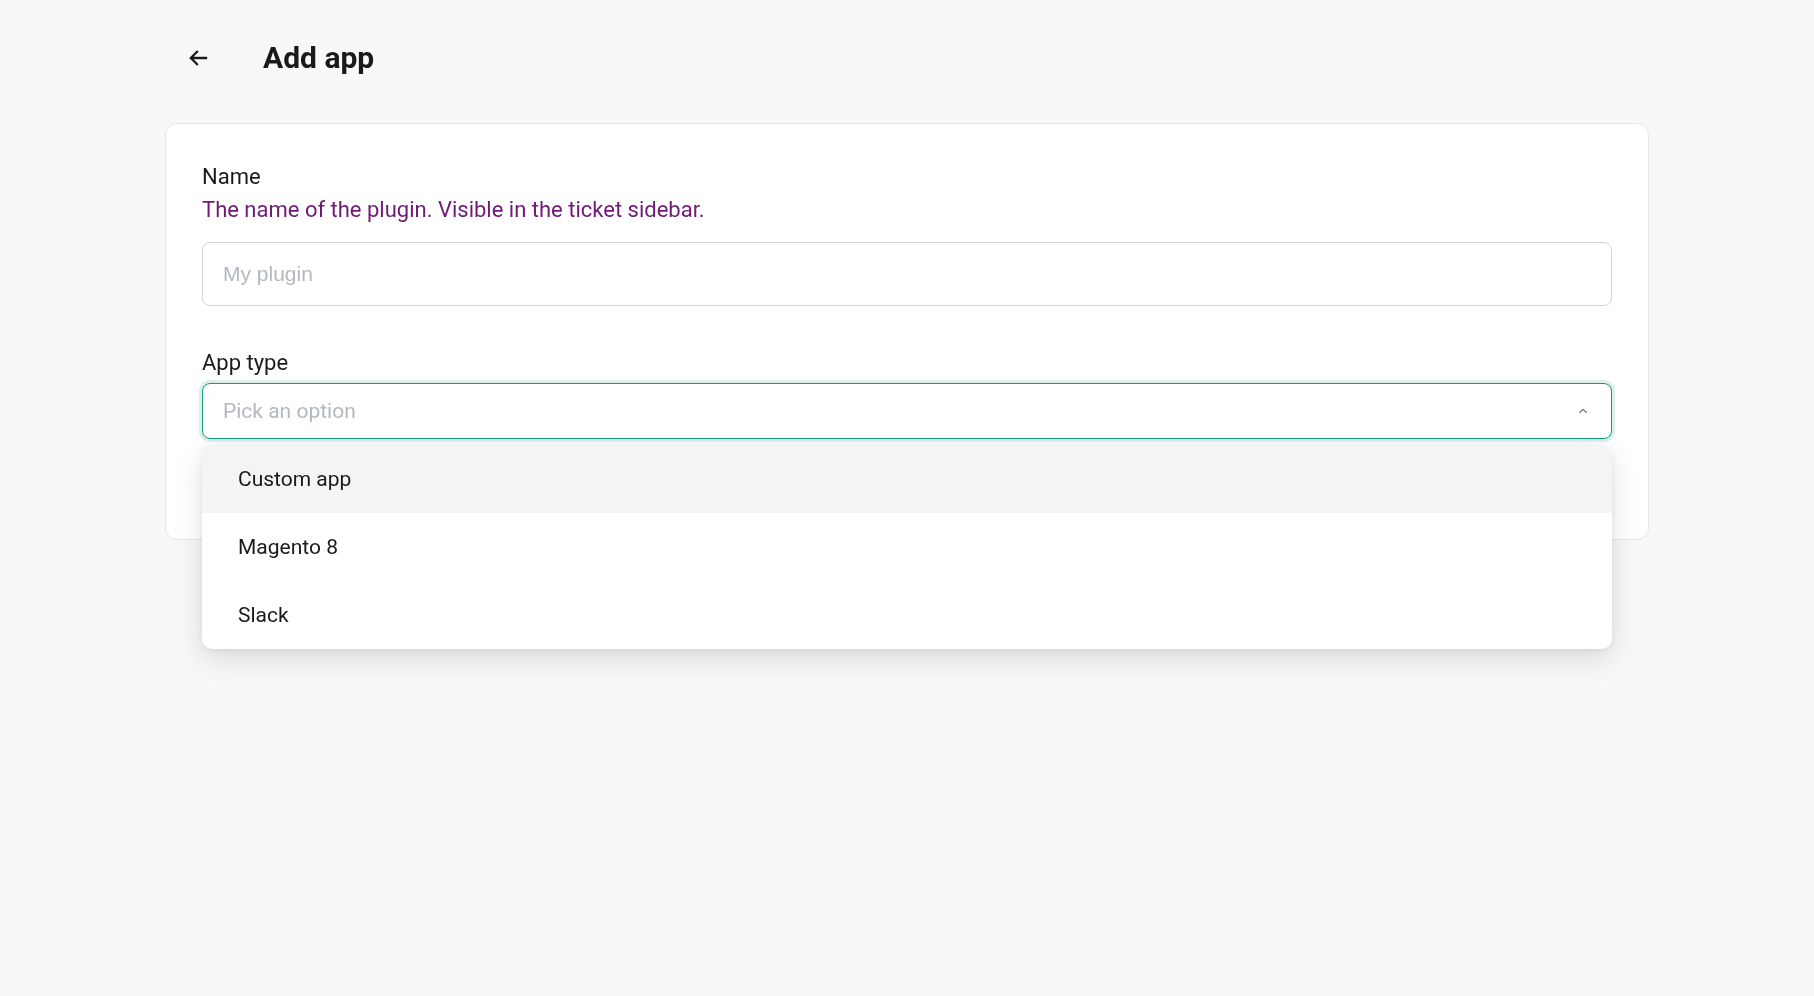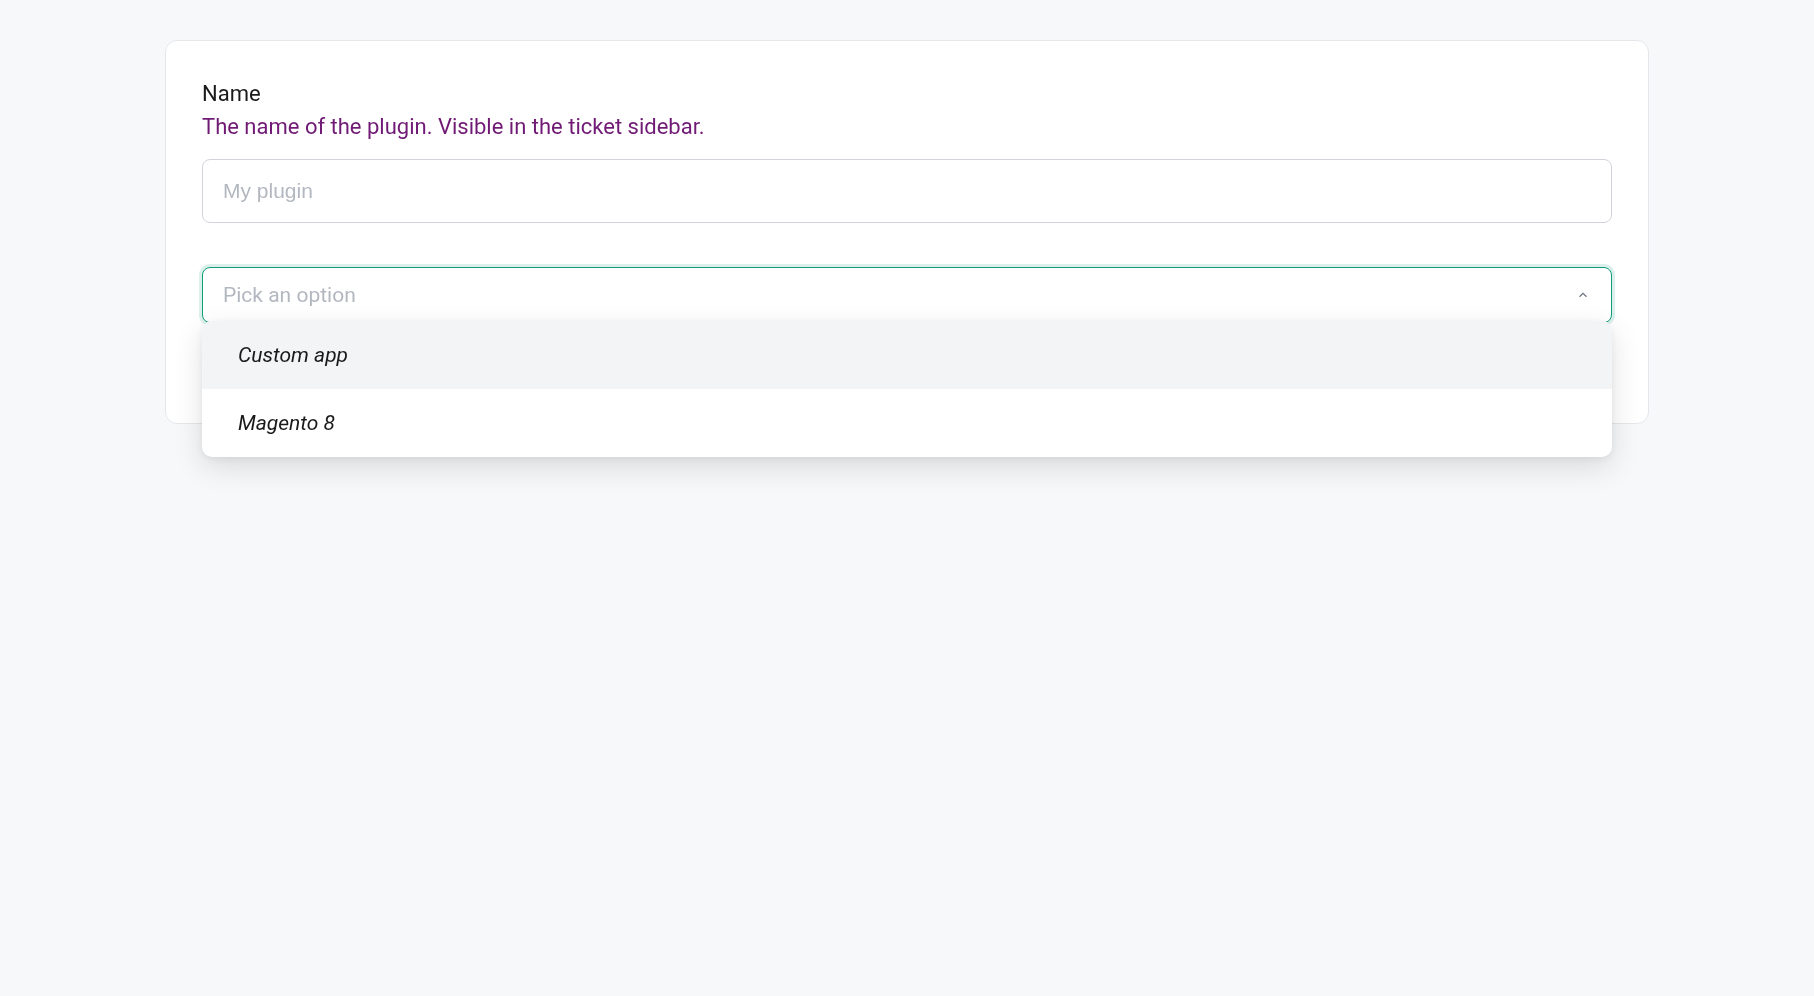--- a/index.html
+++ b/index.html
@@ -111,64 +111,73 @@
   }
   .chevron svg {
     width: 14px;
     height: 14px;
     stroke: #6b7280;
     stroke-width: 2;
     fill: none;
   }
   .dropdown {
     position: absolute;
-    top: 54px;
+    top: 62px;
     left: 0;
     right: 0;
     background: #fff;
     border-radius: 10px;
     box-shadow: 0 10px 30px rgba(0,0,0,0.12), 0 2px 6px rgba(0,0,0,0.06);
     overflow: hidden;
     z-index: 10;
-    font-style: italic;
   }
   .dropdown-option {
     padding: 22px 36px;
     font-size: 21px;
     color: #1a1a1a;
     cursor: pointer;
   }
   .dropdown-option.highlighted {
     background: #f3f4f6;
   }
 </style>
 </head>
 <body>
 
 <div class="container">
+  <div class="header">
+    <div class="back-arrow">
+      <svg viewBox="0 0 24 24">
+          <path d="M19 12H5M11 18l-6-6 6-6"></path>
+        </svg>
+    </div>
+    <h1 class="page-title">Add app</h1>
+  </div>
 
   <div class="card">
 
     <div class="field-group">
       <div class="field-label">Name</div>
       <div class="field-helper">The name of the plugin. Visible in the ticket sidebar.</div>
       <input type="text" class="text-input" placeholder="My plugin" style="">
     </div>
 
     <div>
+      <div class="field-label">App type</div>
       <div class="select-wrapper">
         <div class="select-box">
           <span>Pick an option</span>
           <span class="chevron">
             <svg viewBox="0 0 24 24">
                 <path d="M6 15l6-6 6 6"></path>
               </svg>
           </span>
         </div>
         <div class="dropdown">
           <div class="dropdown-option highlighted">Custom app</div>
           <div class="dropdown-option">Magento 8</div>
+          <div class="dropdown-option">Slack</div>
         </div>
       </div>
     </div>
 
   </div>
 </div>
 
 </body></html>

